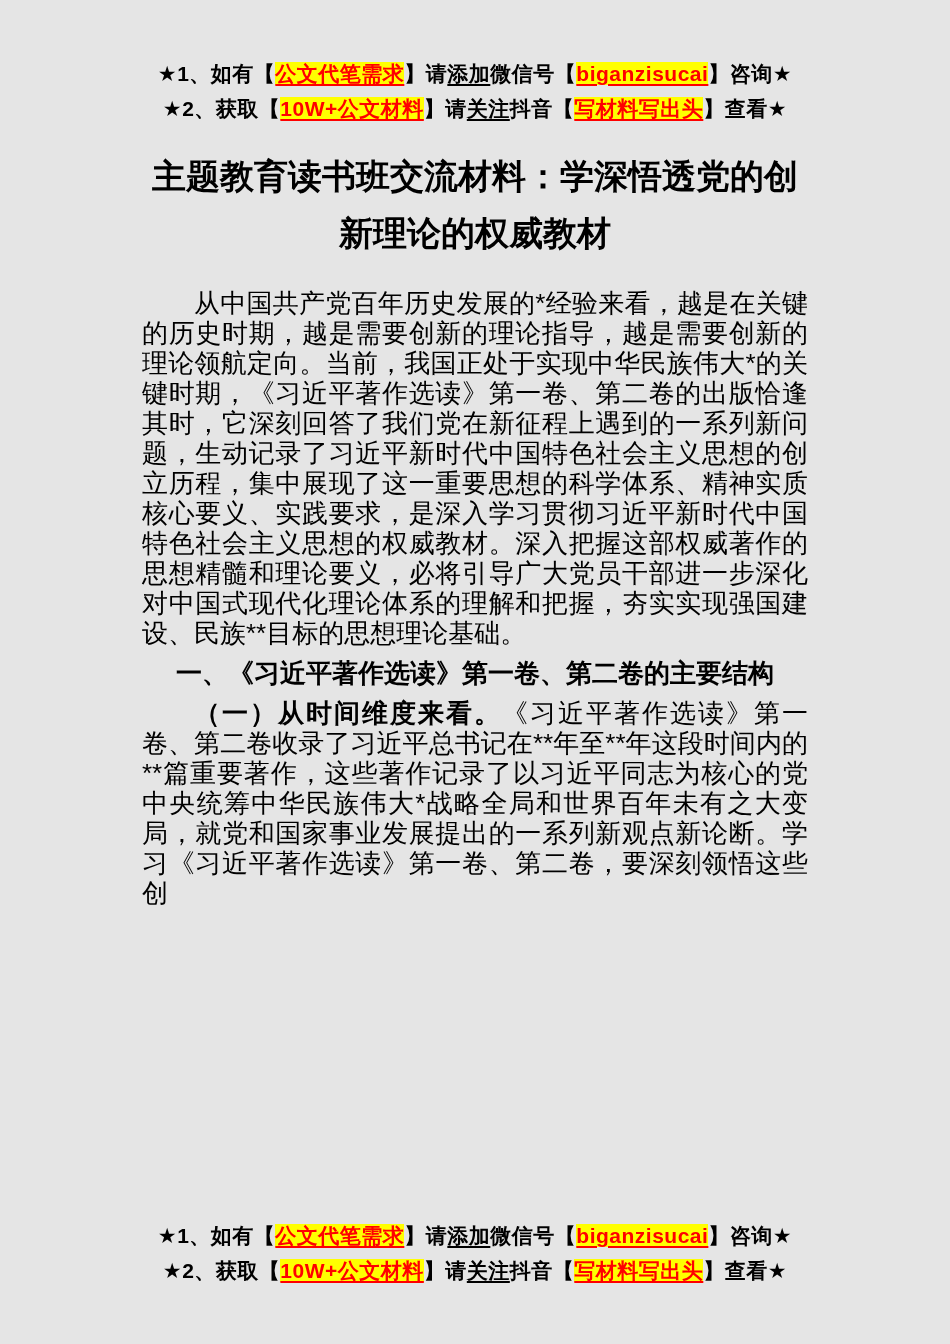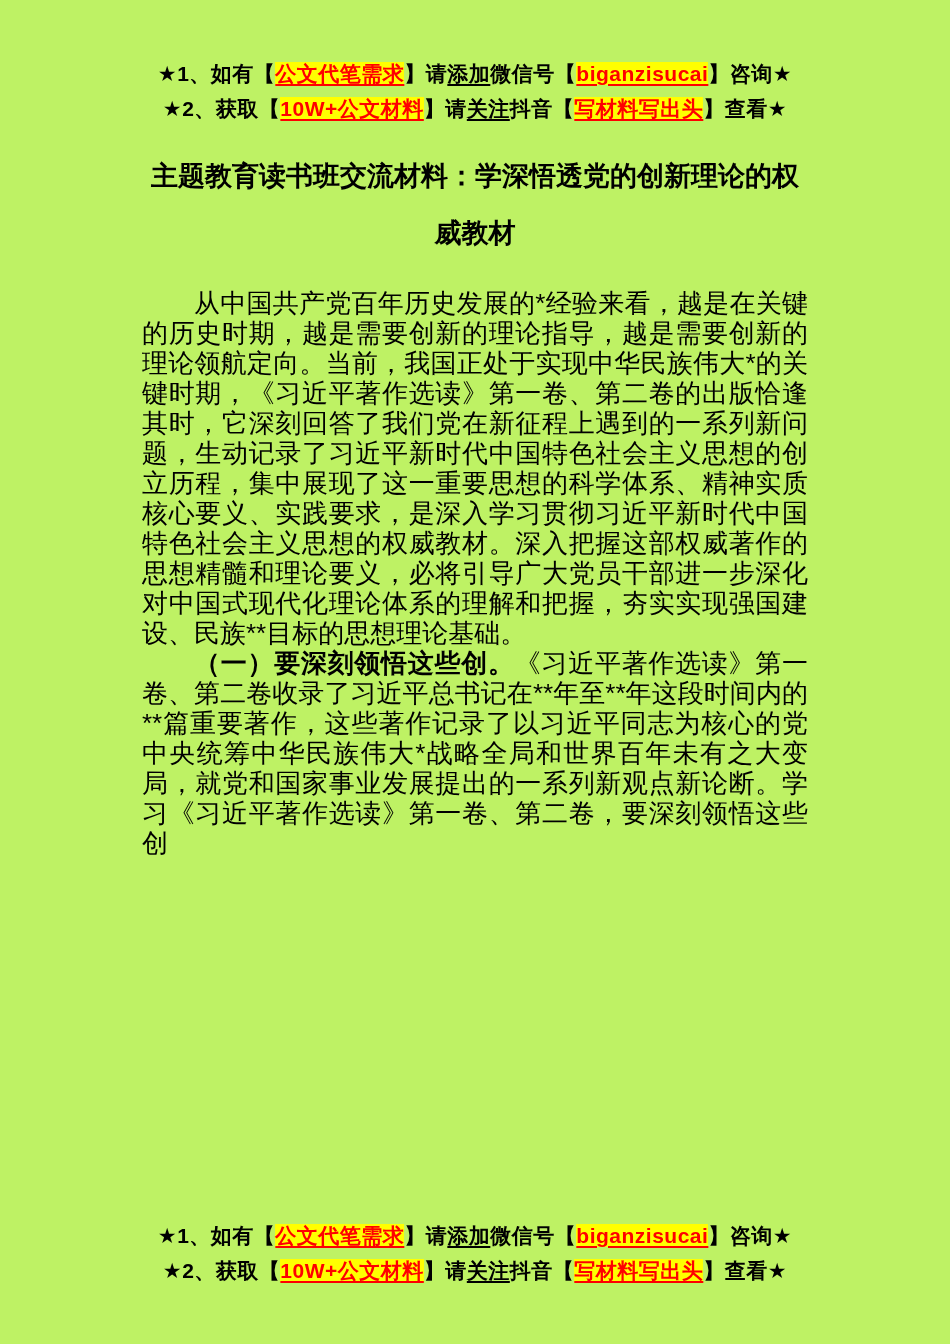--- a/index.html
+++ b/index.html
@@ -6,21 +6,21 @@
   html, body { background: #ffffff; }
   body {
     font-family: "Liberation Sans", "DejaVu Sans", sans-serif;
     color: #000000;
   }
   .page {
     position: relative;
     width: 950px;
     height: 1344px;
     margin: 0 auto;
-    background: #bef264;
+    background: #e5e5e5;
     overflow: hidden;
   }
   .content {
     padding: 0 142px;
   }
   
   .promo {
     width: 100%;
     text-align: center;
   }
@@ -45,21 +45,21 @@
   .seg-underline {
     color: #000000;
     text-decoration: underline;
     text-decoration-color: #000000;
     text-decoration-thickness: 2px;
   }
   .seg-bold { font-weight: 700; }
   
   .doc-title {
     margin-top: 148px;
-    font-size: 27px;
+    font-size: 34px;
     font-weight: 700;
     line-height: 57px;
     text-align: center;
   }
   
   .doc-body { margin-top: 26px; }
   .para {
     font-size: 26px;
     line-height: 30px;
     text-align: justify;
@@ -81,21 +81,22 @@
   <div class="promo promo-top">
     <p class="promo-line"><span class="seg seg-plain">★1、如有【</span><span class="seg seg-highlight">公文代笔需求</span><span class="seg seg-plain">】请</span><span class="seg seg-underline">添加</span><span class="seg seg-plain">微信号【</span><span class="seg seg-highlight">biganzisucai</span><span class="seg seg-plain">】咨询★</span></p>
     <p class="promo-line"><span class="seg seg-plain">★2、获取【</span><span class="seg seg-highlight">10W+公文材料</span><span class="seg seg-plain">】请</span><span class="seg seg-underline">关注</span><span class="seg seg-plain">抖音【</span><span class="seg seg-highlight">写材料写出头</span><span class="seg seg-plain">】查看★</span></p>
   </div>
 
   <div class="content">
     <h1 class="doc-title">主题教育读书班交流材料：学深悟透党的创新理论的权威教材</h1>
 
     <div class="doc-body">
       <p class="para"><span class="seg seg-plain">从中国共产党百年历史发展的*经验来看，越是在关键的历史时期，越是需要创新的理论指导，越是需要创新的理论领航定向。当前，我国正处于实现中华民族伟大*的关键时期，《习近平著作选读》第一卷、第二卷的出版恰逢其时，它深刻回答了我们党在新征程上遇到的一系列新问题，生动记录了习近平新时代中国特色社会主义思想的创立历程，集中展现了这一重要思想的科学体系、精神实质核心要义、实践要求，是深入学习贯彻习近平新时代中国特色社会主义思想的权威教材。深入把握这部权威著作的思想精髓和理论要义，必将引导广大党员干部进一步深化对中国式现代化理论体系的理解和把握，夯实实现强国建设、民族**目标的思想理论基础。</span></p>
-      <p class="para"><span class="seg seg-bold">（一）要深刻领悟这些创。</span><span class="seg seg-plain">《习近平著作选读》第一卷、第二卷收录了习近平总书记在**年至**年这段时间内的**篇重要著作，这些著作记录了以习近平同志为核心的党中央统筹中华民族伟大*战略全局和世界百年未有之大变局，就党和国家事业发展提出的一系列新观点新论断。学习《习近平著作选读》第一卷、第二卷，要深刻领悟这些创</span></p>
+      <h2 class="section-heading">一、《习近平著作选读》第一卷、第二卷的主要结构</h2>
+      <p class="para"><span class="seg seg-bold">（一）从时间维度来看。</span><span class="seg seg-plain">《习近平著作选读》第一卷、第二卷收录了习近平总书记在**年至**年这段时间内的**篇重要著作，这些著作记录了以习近平同志为核心的党中央统筹中华民族伟大*战略全局和世界百年未有之大变局，就党和国家事业发展提出的一系列新观点新论断。学习《习近平著作选读》第一卷、第二卷，要深刻领悟这些创</span></p>
     </div>
   </div>
 
   <div class="promo promo-bottom">
     <p class="promo-line"><span class="seg seg-plain">★1、如有【</span><span class="seg seg-highlight">公文代笔需求</span><span class="seg seg-plain">】请</span><span class="seg seg-underline">添加</span><span class="seg seg-plain">微信号【</span><span class="seg seg-highlight">biganzisucai</span><span class="seg seg-plain">】咨询★</span></p>
     <p class="promo-line"><span class="seg seg-plain">★2、获取【</span><span class="seg seg-highlight">10W+公文材料</span><span class="seg seg-plain">】请</span><span class="seg seg-underline">关注</span><span class="seg seg-plain">抖音【</span><span class="seg seg-highlight">写材料写出头</span><span class="seg seg-plain">】查看★</span></p>
   </div>
 
 </div>
 

